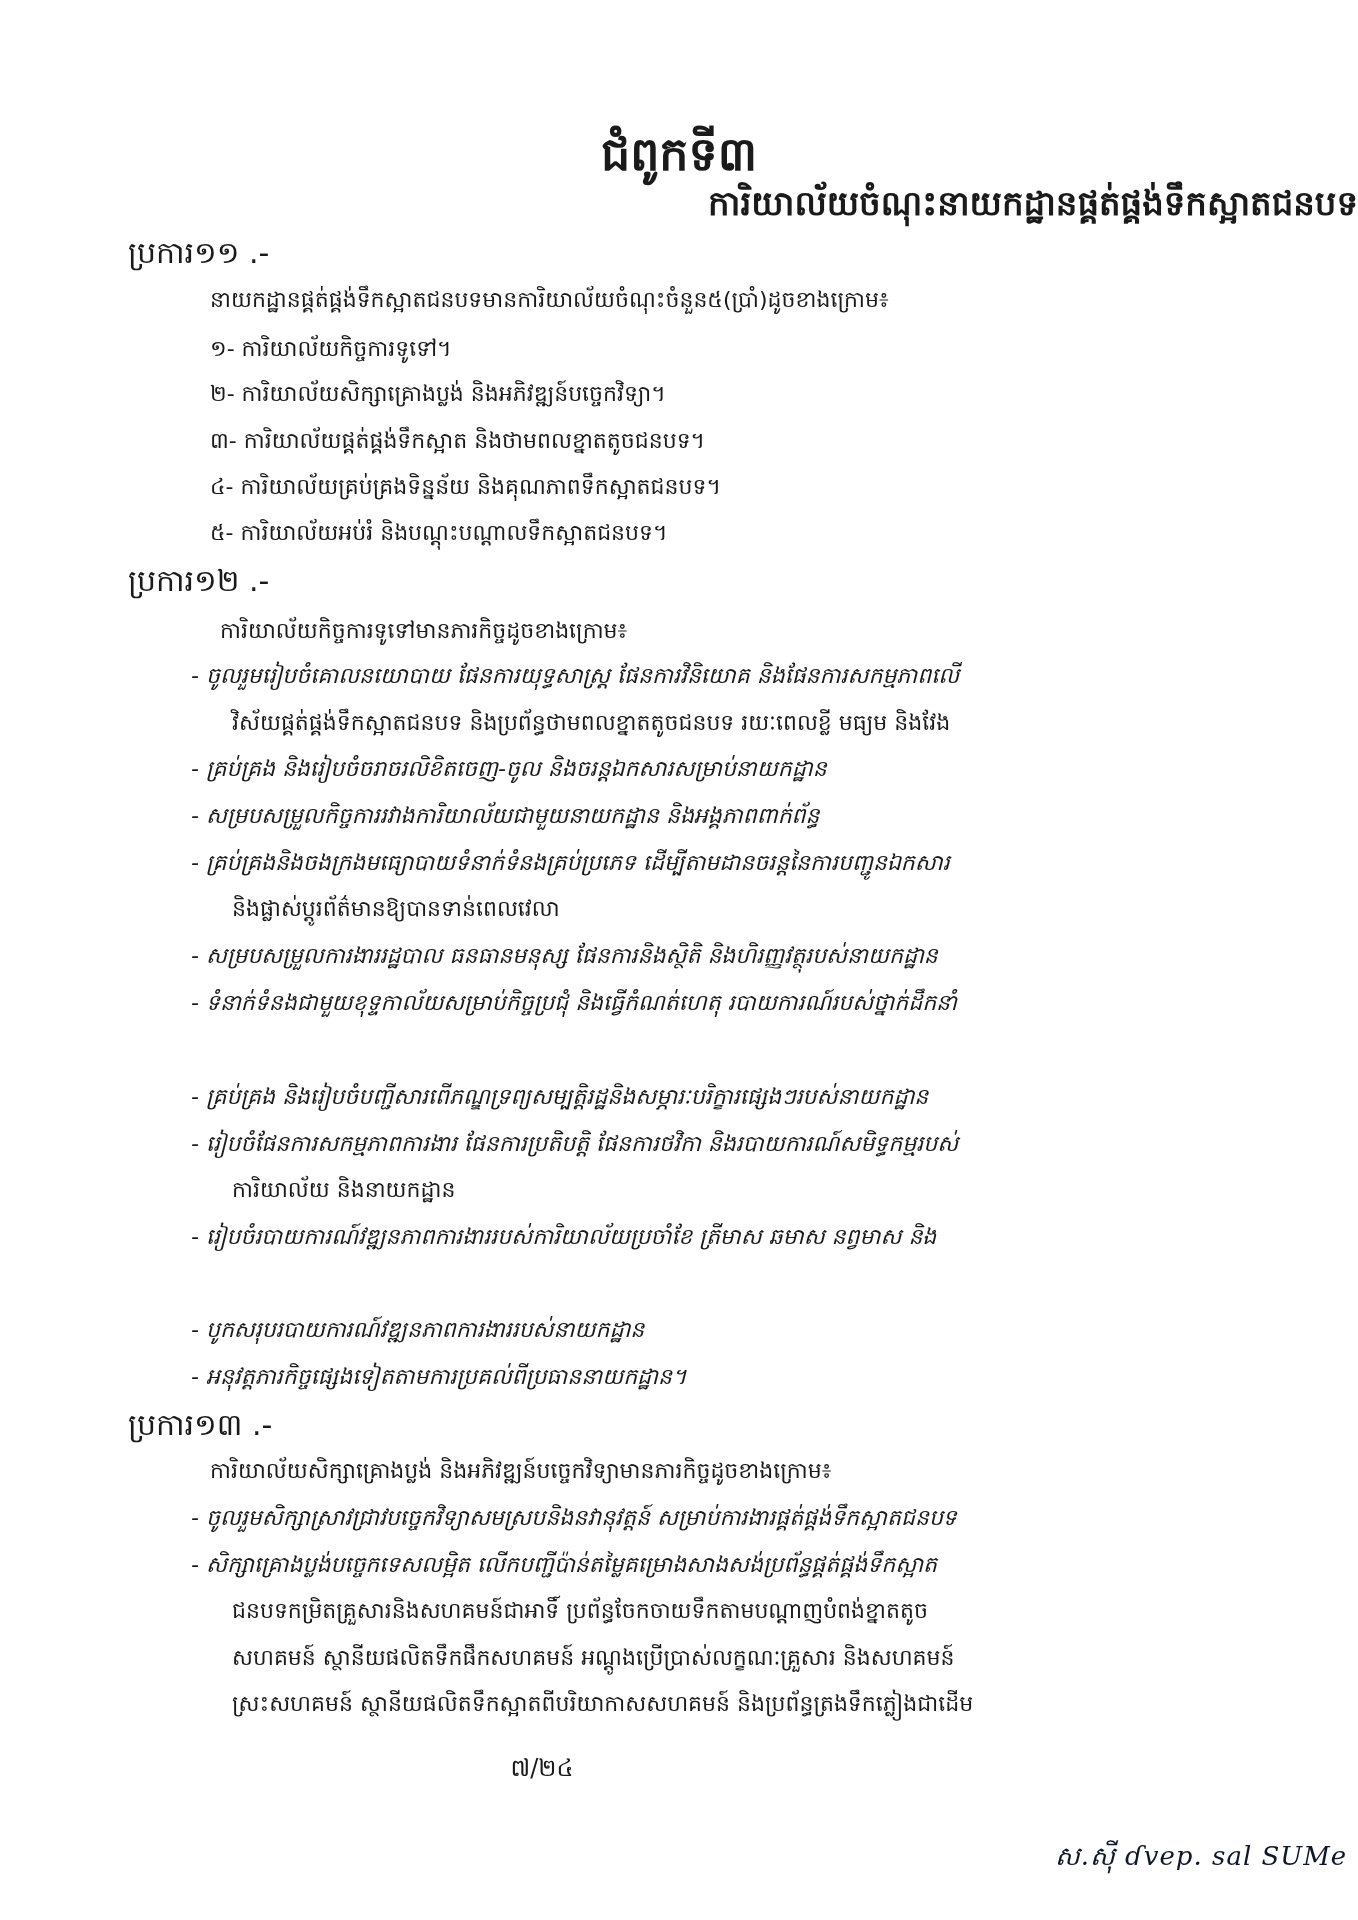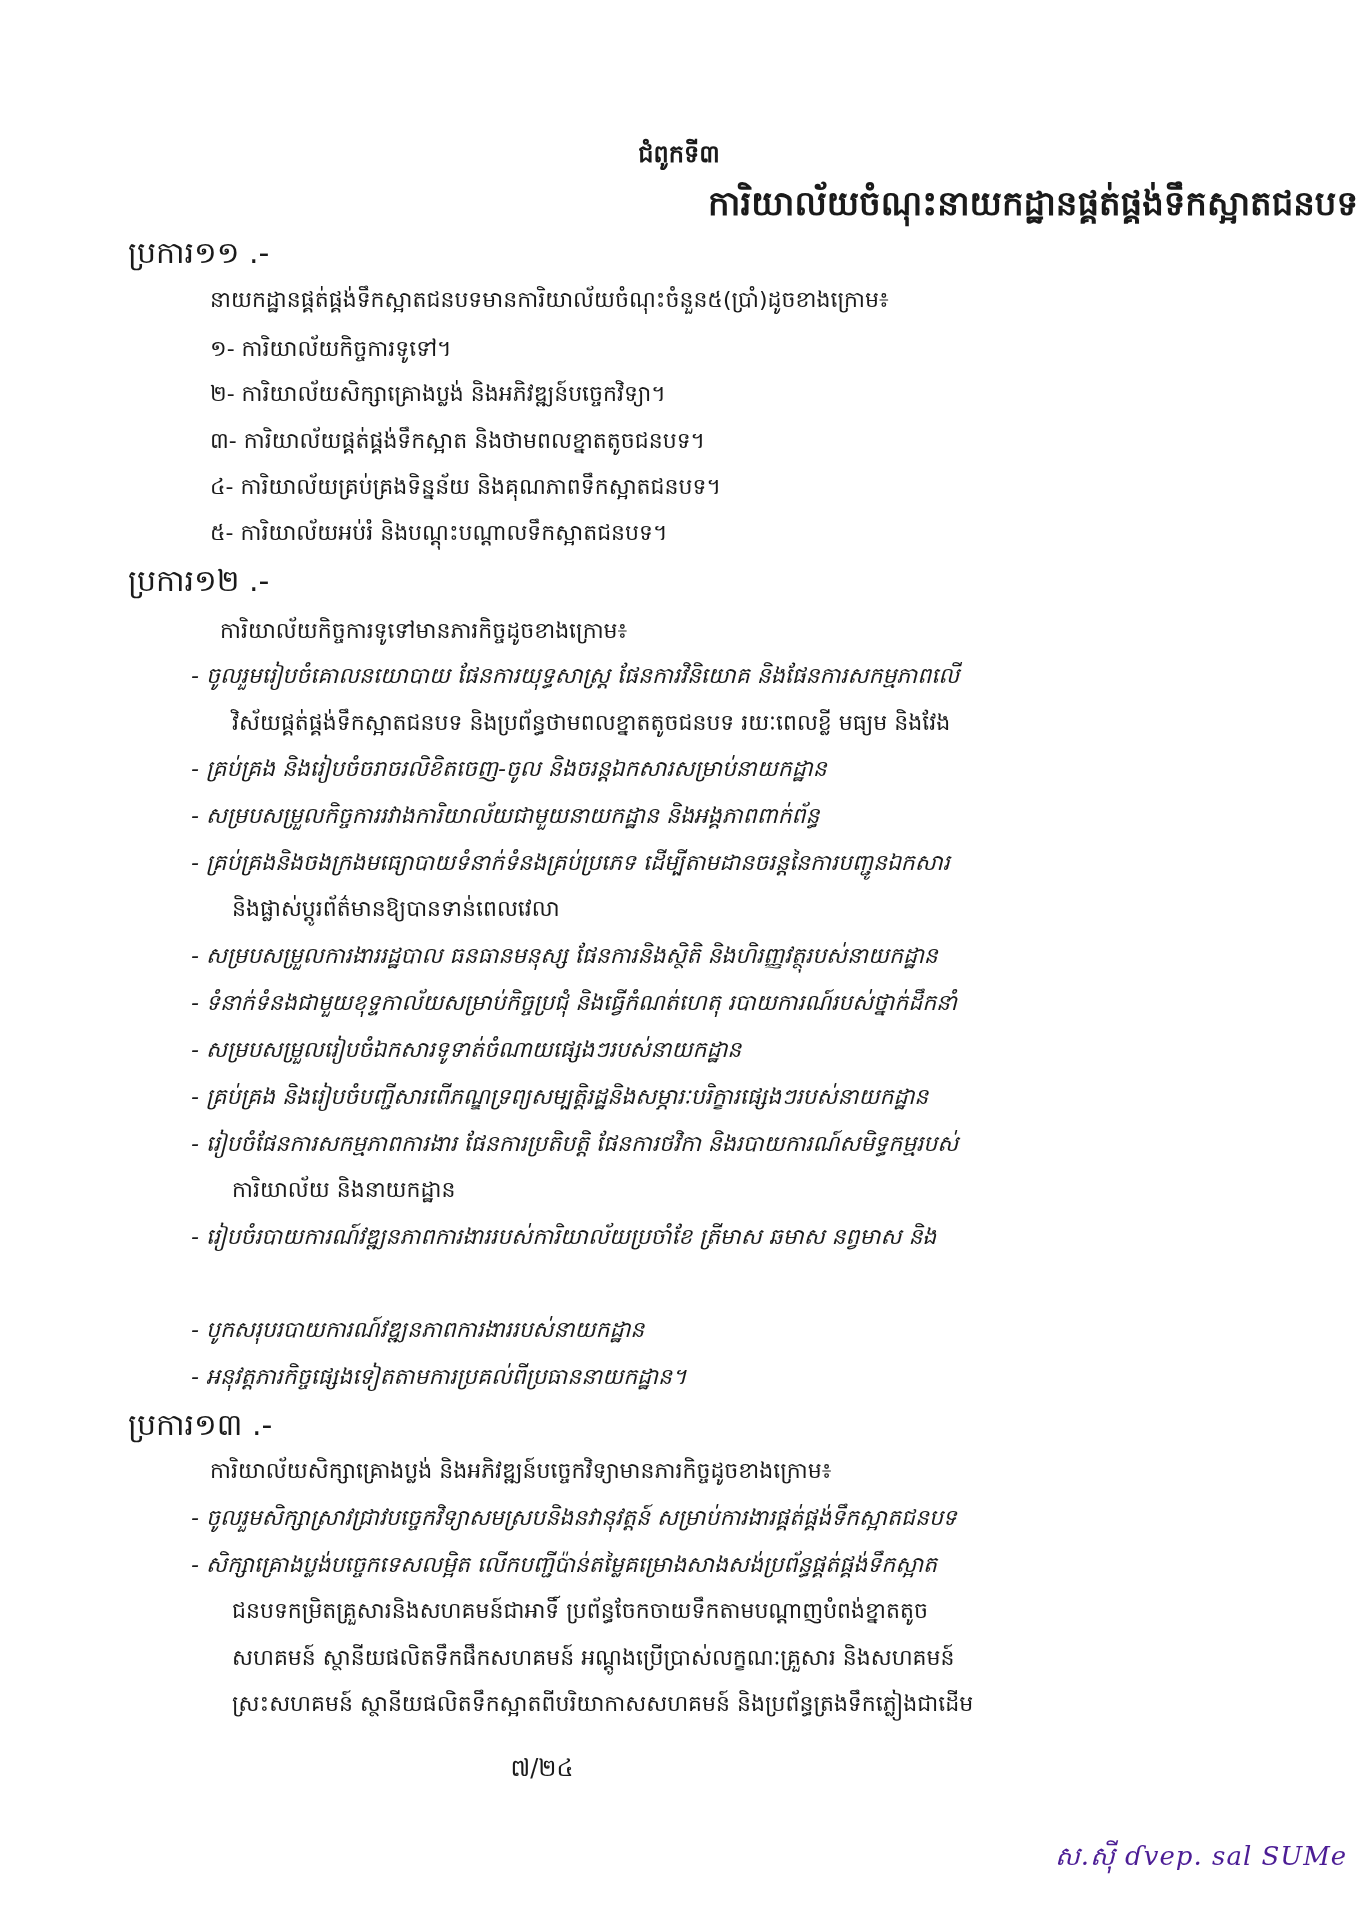--- a/index.html
+++ b/index.html
@@ -19,21 +19,21 @@
       position: absolute;
       left: 0; top: 0;
       width: 1358px;
       height: 1920px;
     }
     .chapter-title {
       position: absolute;
       left: 0; width: 1358px;
       top: 130px;
       text-align: center;
-      font-size: 24px;
+      font-size: 46px;
       font-weight: bold;
       line-height: 48px;
     }
     .section-title {
       position: absolute;
       left: 0; width: 1358px;
       top: 178px;
       text-align: right;
       font-size: 34px;
       font-weight: bold;
@@ -64,21 +64,21 @@
       font-size: 24px;
       line-height: 36px;
     }
     .signature {
       position: absolute;
       left: 1055px;
       top: 1840px;
       font-family: "DejaVu Serif", serif;
       font-style: italic;
       font-size: 26px;
-      color: #4c1d95;
+      color: #0f172a;
       white-space: nowrap;
       letter-spacing: 1px;
     }
   </style>
 </head>
 <body>
 
 <div class="page">
 
   <div class="chapter-title">ជំពូកទី៣</div>
@@ -95,21 +95,20 @@
   <div class="article-heading" style="top:558px;">ប្រការ១២ .-</div>
   <div class="line indent" style="top:608px;margin-left:10px;">ការិយាល័យកិច្ចការទូទៅមានភារកិច្ចដូចខាងក្រោម៖</div>
   <div class="line bullet" style="top:653px;">- ចូលរួមរៀបចំគោលនយោបាយ ផែនការយុទ្ធសាស្ត្រ ផែនការវិនិយោគ និងផែនការសកម្មភាពលើ</div>
   <div class="line cont" style="top:700px;">វិស័យផ្គត់ផ្គង់ទឹកស្អាតជនបទ និងប្រព័ន្ធថាមពលខ្នាតតូចជនបទ រយៈពេលខ្លី មធ្យម និងវែង</div>
   <div class="line bullet" style="top:746px;">- គ្រប់គ្រង និងរៀបចំចរាចរលិខិតចេញ-ចូល និងចរន្តឯកសារសម្រាប់នាយកដ្ឋាន</div>
   <div class="line bullet" style="top:793px;">- សម្របសម្រួលកិច្ចការរវាងការិយាល័យជាមួយនាយកដ្ឋាន និងអង្គភាពពាក់ព័ន្ធ</div>
   <div class="line bullet" style="top:840px;">- គ្រប់គ្រងនិងចងក្រងមធ្យោបាយទំនាក់ទំនងគ្រប់ប្រភេទ ដើម្បីតាមដានចរន្តនៃការបញ្ជូនឯកសារ</div>
   <div class="line cont" style="top:886px;">និងផ្លាស់ប្តូរព័ត៌មានឱ្យបានទាន់ពេលវេលា</div>
   <div class="line bullet" style="top:933px;">- សម្របសម្រួលការងាររដ្ឋបាល ធនធានមនុស្ស ផែនការនិងស្ថិតិ និងហិរញ្ញវត្ថុរបស់នាយកដ្ឋាន</div>
   <div class="line bullet" style="top:980px;">- ទំនាក់ទំនងជាមួយខុទ្ទកាល័យសម្រាប់កិច្ចប្រជុំ និងធ្វើកំណត់ហេតុ របាយការណ៍របស់ថ្នាក់ដឹកនាំ</div>
-  <div class="line bullet" style="top:1027px;">- សម្របសម្រួលរៀបចំឯកសារទូទាត់ចំណាយផ្សេងៗរបស់នាយកដ្ឋាន</div>
   <div class="line bullet" style="top:1074px;">- គ្រប់គ្រង និងរៀបចំបញ្ជីសារពើភណ្ឌទ្រព្យសម្បត្តិរដ្ឋនិងសម្ភារៈបរិក្ខារផ្សេងៗរបស់នាយកដ្ឋាន</div>
   <div class="line bullet" style="top:1121px;">- រៀបចំផែនការសកម្មភាពការងារ ផែនការប្រតិបត្តិ ផែនការថវិកា និងរបាយការណ៍សមិទ្ធកម្មរបស់</div>
   <div class="line cont" style="top:1167px;">ការិយាល័យ និងនាយកដ្ឋាន</div>
   <div class="line bullet" style="top:1214px;">- រៀបចំរបាយការណ៍វឌ្ឍនភាពការងាររបស់ការិយាល័យប្រចាំខែ ត្រីមាស ឆមាស នព្វមាស និង</div>
   <div class="line bullet" style="top:1307px;">- បូកសរុបរបាយការណ៍វឌ្ឍនភាពការងាររបស់នាយកដ្ឋាន</div>
   <div class="line bullet" style="top:1354px;">- អនុវត្តភារកិច្ចផ្សេងទៀតតាមការប្រគល់ពីប្រធាននាយកដ្ឋាន។</div>
 
   <div class="article-heading" style="top:1402px;">ប្រការ១៣ .-</div>
   <div class="line indent" style="top:1448px;">ការិយាល័យសិក្សាគ្រោងប្លង់ និងអភិវឌ្ឍន៍បច្ចេកវិទ្យាមានភារកិច្ចដូចខាងក្រោម៖</div>
   <div class="line bullet" style="top:1495px;">- ចូលរួមសិក្សាស្រាវជ្រាវបច្ចេកវិទ្យាសមស្របនិងនវានុវត្តន៍ សម្រាប់ការងារផ្គត់ផ្គង់ទឹកស្អាតជនបទ</div>

